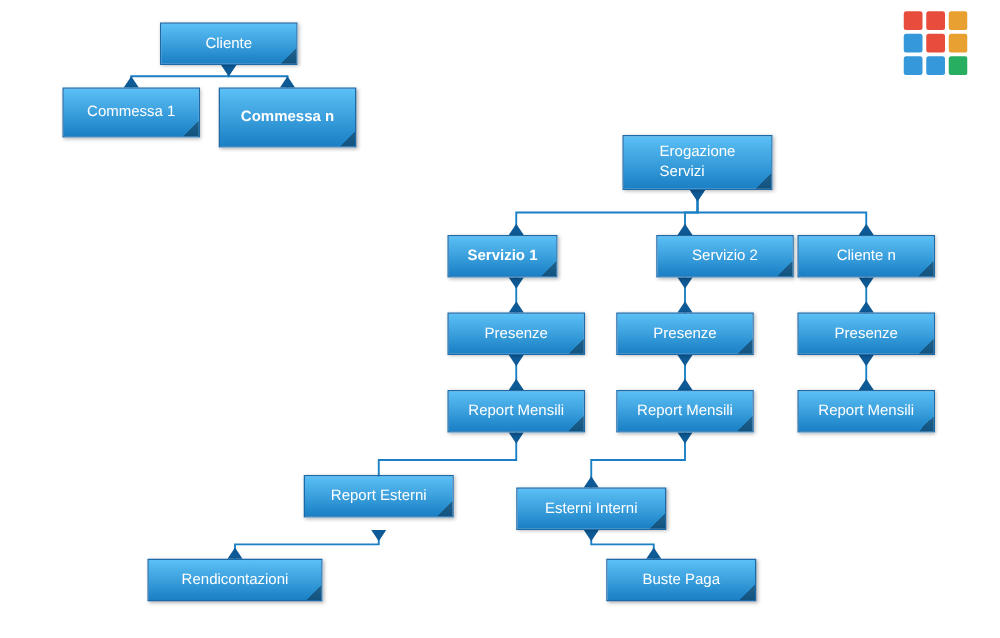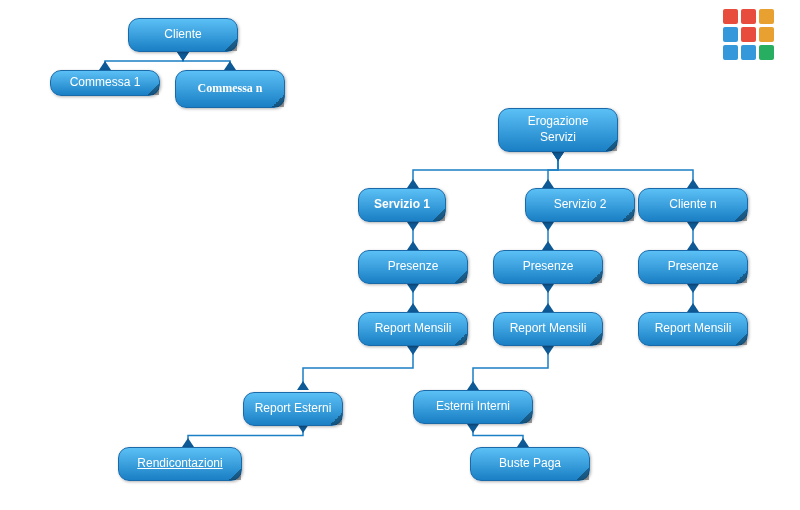--- a/index.html
+++ b/index.html
@@ -29,24 +29,24 @@
       width: 800px;
       height: 510px;
       z-index: 2;
     }
 
     .node {
       position: absolute;
       display: flex;
       align-items: center;
       justify-content: center;
-      text-align: center;
+      text-align: left;
       font-size: 12px;
       color: #fff;
-      border-radius: 11px;
+      border-radius: 0;
       padding: 4px 0;
       line-height: 1.3;
     }
 
     
     .node-blue {
       background: linear-gradient(180deg, #5bc0f5 0%, #1a7fc4 100%);
       border: 1px solid #1a6aaa;
       box-shadow: 1px 1px 3px rgba(0,0,0,0.3);
     }
@@ -166,29 +166,29 @@
     <polygon points="542,346 554,346 548,355" fill="#0e5a96"></polygon>
     <polygon points="467,390 479,390 473,381" fill="#0e5a96"></polygon>
     <polygon points="297,424 309,424 303,433" fill="#0e5a96"></polygon>
     <polygon points="182,447 194,447 188,438" fill="#0e5a96"></polygon>
     <polygon points="467,424 479,424 473,433" fill="#0e5a96"></polygon>
     <polygon points="517,447 529,447 523,438" fill="#0e5a96"></polygon>
   </svg>
 
 <div id="nodes">
 <div class="node node-blue node-folded" style="left: 128px; top: 18px; width: 110px; height: 34px;">Cliente</div>
-    <div class="node node-blue node-folded" style="left: 50px; top: 70px; width: 110px; height: 26px;">Commessa 1</div>
-    <div class="node node-blue node-folded node-bold" style="left: 175px; top: 70px; width: 110px; height: 38px; font-family: Liberation Serif, serif;">Commessa n</div>
+    <div class="node node-blue node-folded" style="left: 50px; top: 70px; width: 110px; height: 40px;">Commessa 1</div>
+    <div class="node node-blue node-folded node-bold" style="left: 175px; top: 70px; width: 110px; height: 48px;">Commessa n</div>
     <div class="node node-blue node-folded" style="left: 498px; top: 108px; width: 120px; height: 44px;">Erogazione<br>Servizi</div>
     <div class="node node-blue node-folded node-bold" style="left: 358px; top: 188px; width: 88px; height: 34px;">Servizio 1</div>
     <div class="node node-blue node-folded" style="left: 493px; top: 188px; width: 110px; height: 34px; margin-left: 32px;">Servizio 2</div>
     <div class="node node-blue node-folded" style="left: 638px; top: 188px; width: 110px; height: 34px;">Cliente n</div>
     <div class="node node-blue node-folded" style="left: 358px; top: 250px; width: 110px; height: 34px;">Presenze</div>
     <div class="node node-blue node-folded" style="left: 493px; top: 250px; width: 110px; height: 34px;">Presenze</div>
     <div class="node node-blue node-folded" style="left: 638px; top: 250px; width: 110px; height: 34px;">Presenze</div>
     <div class="node node-blue node-folded" style="left: 358px; top: 312px; width: 110px; height: 34px;">Report Mensili</div>
     <div class="node node-blue node-folded" style="left: 493px; top: 312px; width: 110px; height: 34px;">Report Mensili</div>
     <div class="node node-blue node-folded" style="left: 638px; top: 312px; width: 110px; height: 34px;">Report Mensili</div>
-    <div class="node node-blue node-folded" style="left: 243px; top: 392px; width: 100px; height: 34px;">Report Esterni</div>
+    <div class="node node-blue node-folded" style="left: 243px; top: 380px; width: 120px; height: 34px;">Report Esterni</div>
     <div class="node node-blue node-folded" style="left: 413px; top: 390px; width: 120px; height: 34px;">Esterni Interni</div>
-    <div class="node node-blue node-folded" style="left: 118px; top: 447px; width: 124px; height: 34px; text-decoration: underline;">Rendicontazioni</div>
-    <div class="node node-blue node-folded" style="left: 470px; top: 447px; width: 120px; height: 34px;">Buste Paga</div>
+    <div class="node node-blue node-folded" style="left: 118px; top: 447px; width: 140px; height: 34px;">Rendicontazioni</div>
+    <div class="node node-blue node-folded" style="left: 485px; top: 447px; width: 120px; height: 34px;">Buste Paga</div>
   </div>
 
 </body></html>

